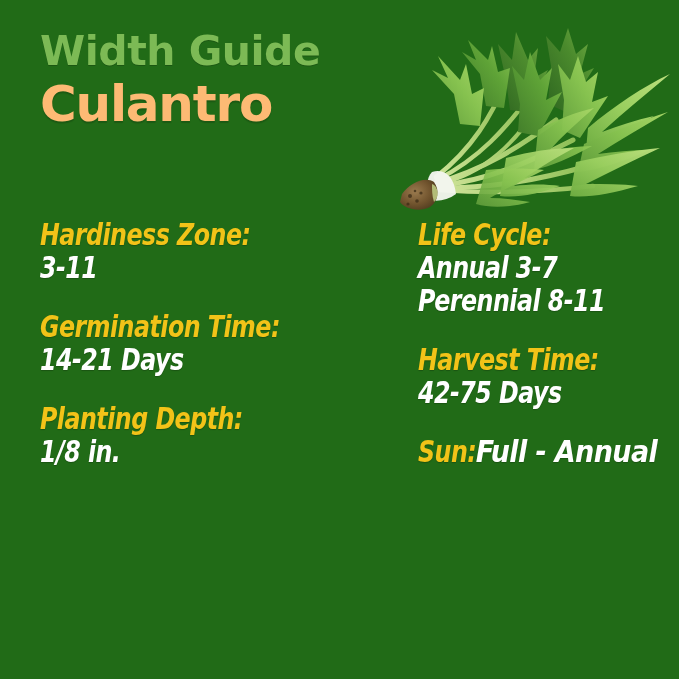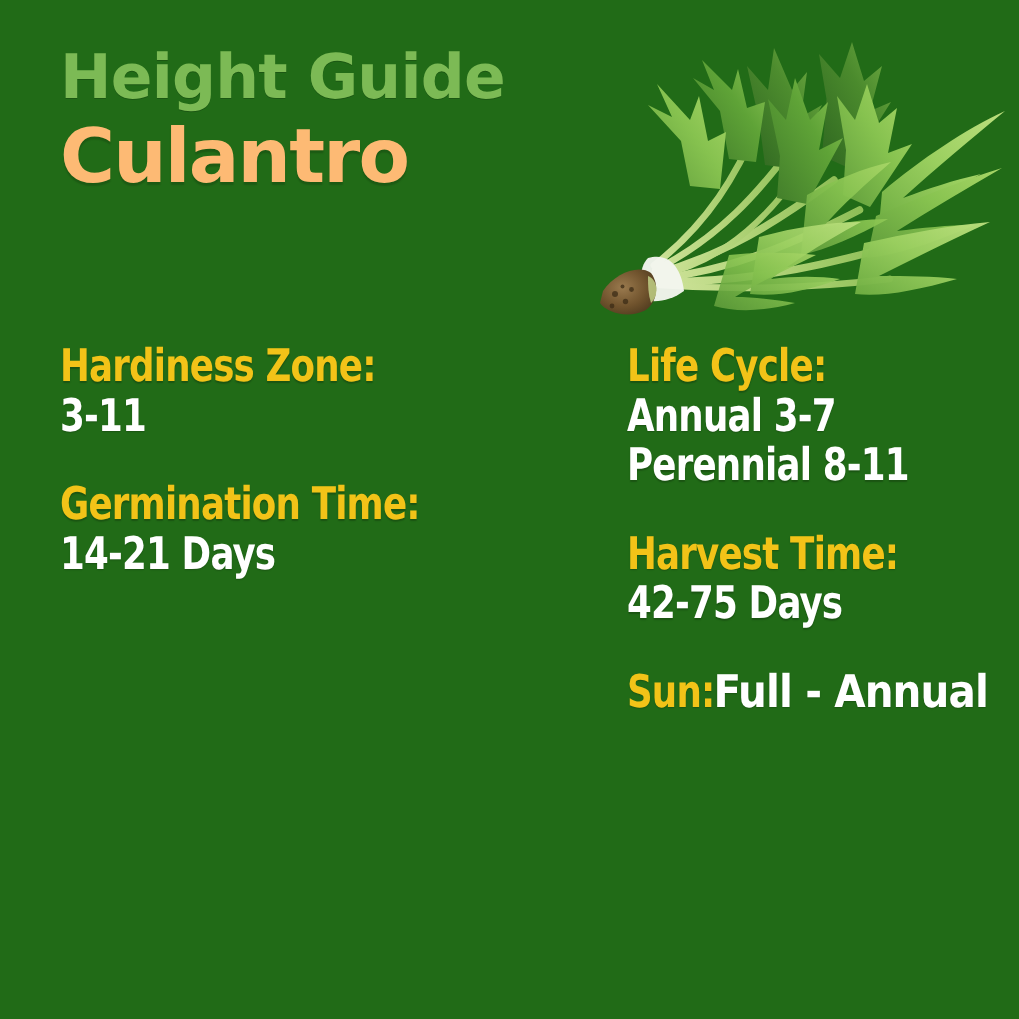--- a/index.html
+++ b/index.html
@@ -67,21 +67,22 @@
   
   #facts {
     position: absolute;
     left: 0;
     top: 214px;
     width: 679px;
     height: 400px;
   }
   .fact-col {
     position: absolute;
-    top: 14px;
+    top: 4px;
+    font-style: italic;
   }
   #col-left  { left: 40px;  width: 320px; }
   #col-right { left: 374px; width: 300px; margin-left: 44px; }
 
   .fact {
     margin-bottom: 26px;
   }
   .fact.inline-fact {
     white-space: nowrap;
   }
@@ -124,21 +125,21 @@
   .inline-fact .fact-label {
     transform: scaleX(0.88);
   }
 </style>
 </head>
 <body>
 
 <div id="card">
 
   <div id="title-block">
-    <div id="quick-guide">Height Guide</div>
+    <div id="quick-guide">Width Guide</div>
     <div id="plant-name">Culantro</div>
   </div>
 
   <div id="plant-illustration">
     <svg viewBox="0 0 288 205" xmlns="http://www.w3.org/2000/svg" aria-hidden="true">
       <defs>
         <linearGradient id="lf1" x1="0" y1="1" x2="1" y2="0">
           <stop offset="0%" stop-color="#5e9b3a"></stop>
           <stop offset="55%" stop-color="#86c24f"></stop>
           <stop offset="100%" stop-color="#a8d667"></stop>
@@ -225,20 +226,24 @@
       <div class="fact">
         <span class="fact-label">Hardiness Zone:</span>
         <span class="fact-value">3-11</span>
       </div>
 
       <div class="fact">
         <span class="fact-label">Germination Time:</span>
         <span class="fact-value">14-21 Days</span>
       </div>
 
+      <div class="fact">
+        <span class="fact-label">Planting Depth:</span>
+        <span class="fact-value">1/8 in.</span>
+      </div>
 
 
     </div>
 
     <div id="col-right" class="fact-col">
 
       <div class="fact">
         <span class="fact-label">Life Cycle:</span>
         <span class="fact-value">Annual 3-7</span>
         <span class="fact-value">Perennial 8-11</span>

